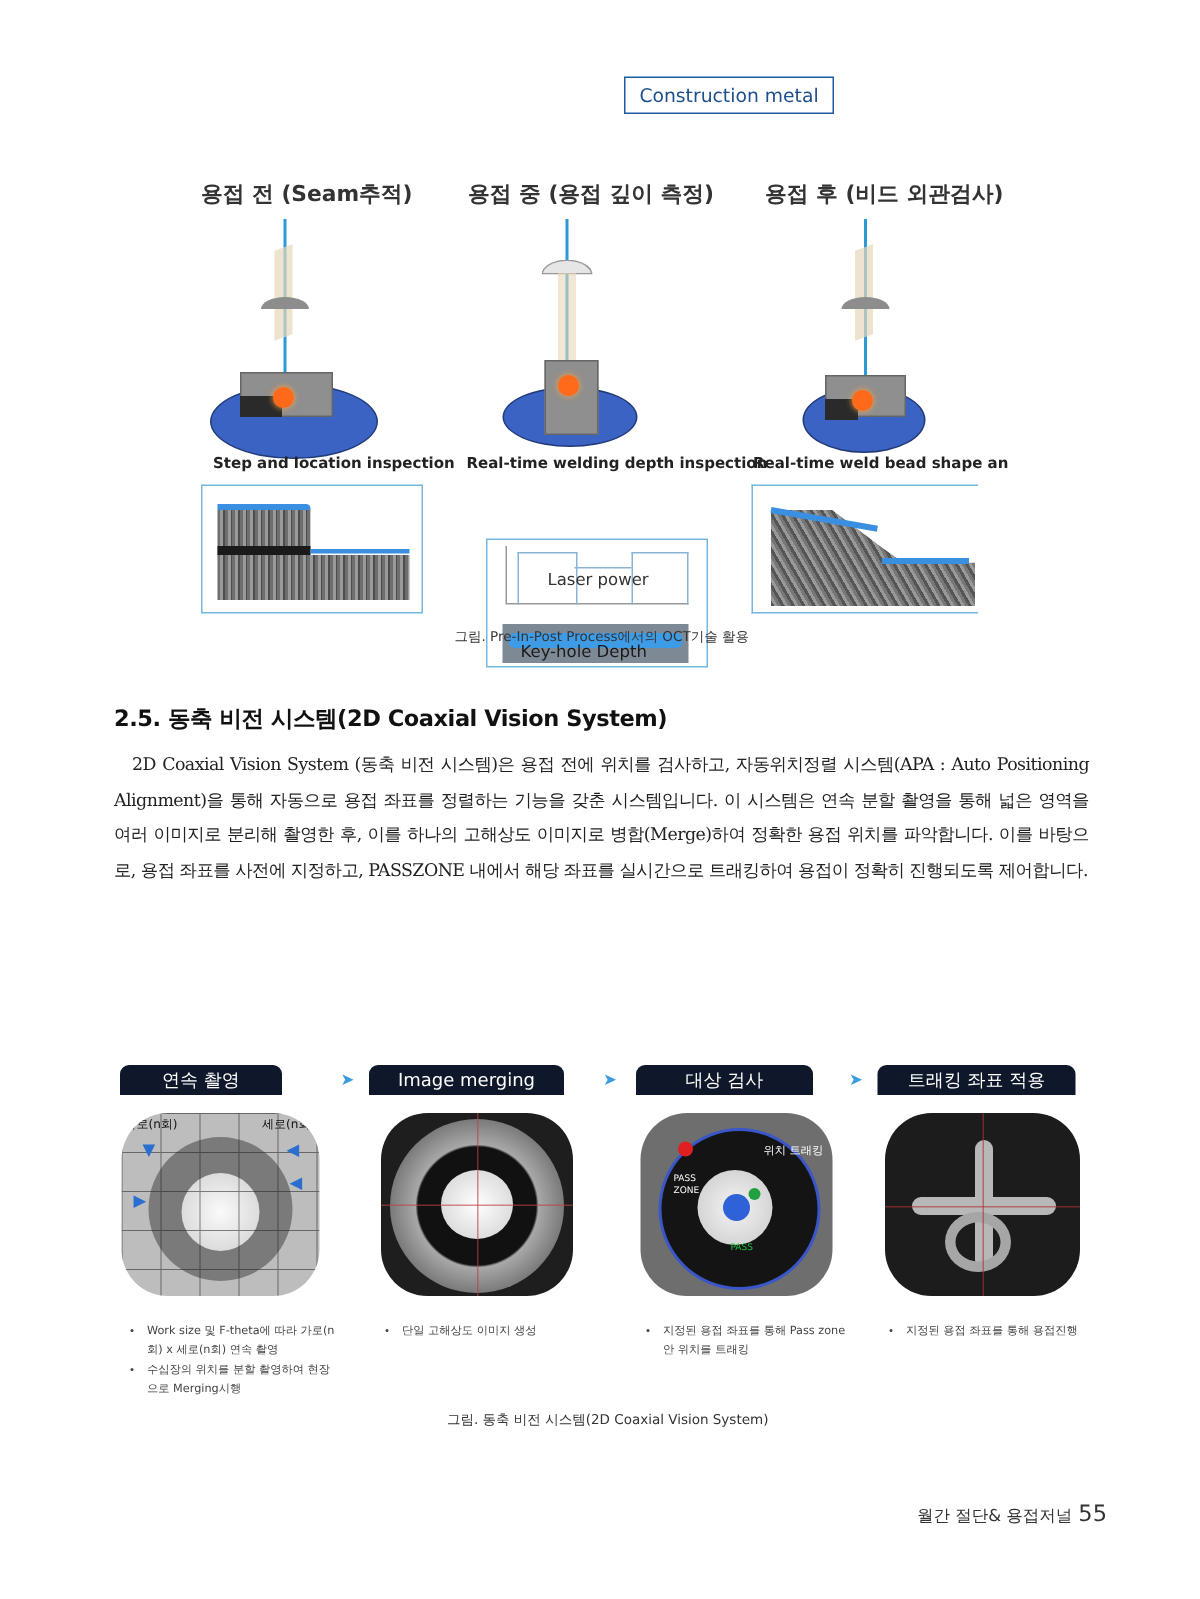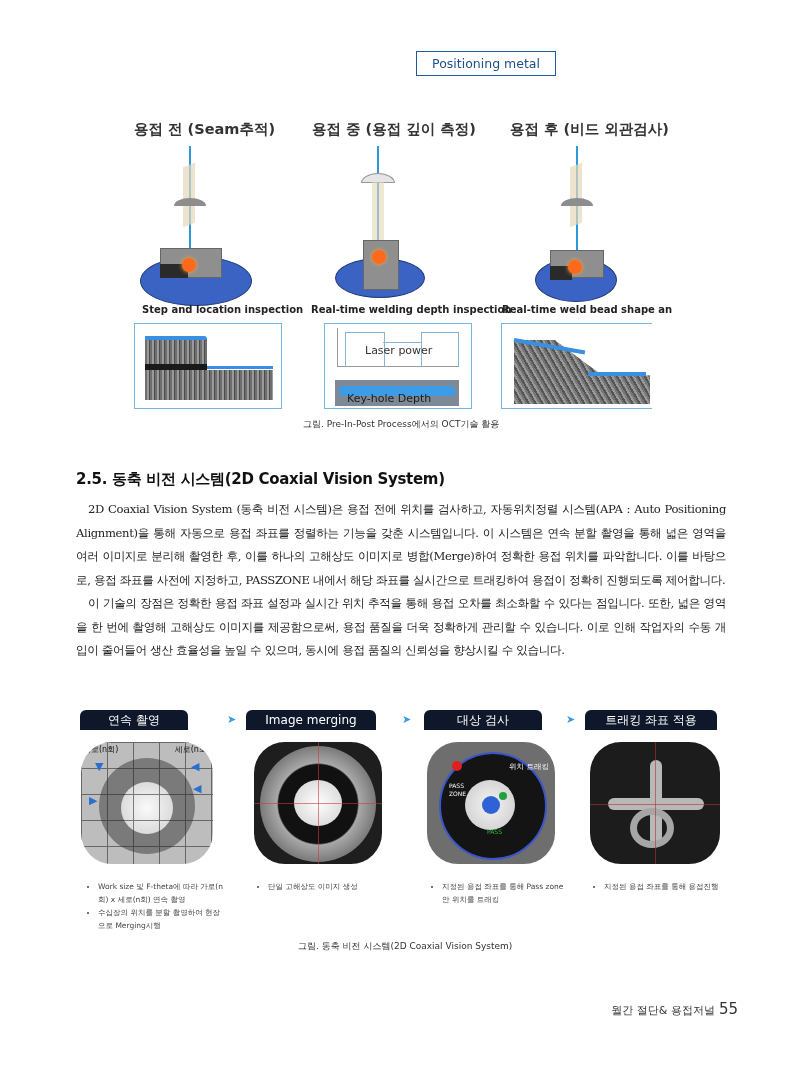--- a/index.html
+++ b/index.html
@@ -39,21 +39,21 @@
   .bullets ul { margin:0; padding:0 0 0 14px; }
   .bullets li { margin:0; }
 
   .folio { right:62px; top:1000px; font-size:11px; color:#333; white-space:nowrap; }
   .folio .num { font-size:15px; color:#333; margin-left:4px; }
 </style>
 </head>
 <body>
 
 <div class="abs hdr">
-  <div class="hdr-right">Positioning metal</div>
+  <div class="hdr-right">Construction metal</div>
 </div>
 
 <div>
   <div class="abs fig-title" style="left:134px;">용접 전 (Seam추적)</div>
   <div class="abs fig-title" style="left:312px;">용접 중 (용접 깊이 측정)</div>
   <div class="abs fig-title" style="left:510px;">용접 후 (비드 외관검사)</div>
 
   <div>
     <div class="abs beam" style="left:189px;top:146px;height:110px;"></div>
     <div class="abs" style="left:183px;top:165px;width:12px;height:60px;background:rgba(230,215,185,0.7);transform:skewY(-20deg);"></div>
@@ -88,21 +88,21 @@
   <div class="abs fig-sub" style="left:502px;">Real-time weld bead shape an</div>
 
   <div class="abs photo-box" style="left:134px;width:146px;">
     <div class="abs" style="left:10px;top:12px;width:62px;height:4px;background:#3a8fe0;border-radius:0 3px 0 0;"></div>
     <div class="abs noise" style="left:10px;top:16px;width:62px;height:30px;"></div>
     <div class="abs" style="left:10px;top:40px;width:62px;height:6px;background:#1a1a1a;"></div>
     <div class="abs" style="left:72px;top:42px;width:66px;height:3px;background:#3a8fe0;"></div>
     <div class="abs noise" style="left:10px;top:46px;width:128px;height:30px;"></div>
   </div>
 
-  <div class="abs photo-box" style="left:324px;width:146px;">
+  <div class="abs photo-box" style="left:324px;width:146px;margin-top:36px;">
     <div class="abs" style="left:12px;top:4px;width:1px;height:38px;background:#999;"></div>
     <div class="abs" style="left:12px;top:42px;width:122px;height:1px;background:#999;"></div>
     <div class="abs" style="left:20px;top:8px;width:38px;height:34px;border:1px solid #8ab4d6;border-bottom:none;"></div>
     <div class="abs" style="left:58px;top:18px;width:38px;height:24px;border-top:1px solid #8ab4d6;"></div>
     <div class="abs" style="left:96px;top:8px;width:36px;height:34px;border:1px solid #8ab4d6;border-bottom:none;"></div>
     <div class="abs" style="left:40px;top:20px;font-size:11px;color:#333;white-space:nowrap;">Laser power</div>
     <div class="abs" style="left:10px;top:56px;width:124px;height:26px;background:#7d8a96;"></div>
     <div class="abs" style="left:14px;top:62px;width:116px;height:10px;background:#3e9be6;border-radius:4px;"></div>
     <div class="abs" style="left:22px;top:68px;font-size:11px;color:#1a1a1a;white-space:nowrap;">Key-hole Depth</div>
   </div>
@@ -112,21 +112,20 @@
     <div class="abs" style="left:12px;top:14px;width:72px;height:4px;background:#3a8fe0;transform:rotate(10deg);transform-origin:left;"></div>
     <div class="abs" style="left:86px;top:48px;width:58px;height:4px;background:#3a8fe0;"></div>
   </div>
 
   <div class="abs caption" style="left:303px;top:418px;">그림. Pre-In-Post Process에서의 OCT기술 활용</div>
 </div>
 
 <div class="abs sec-title">2.5. 동축 비전 시스템(2D Coaxial Vision System)</div>
 <div class="abs para" style="top:498px;">
   <p>2D Coaxial Vision System (동축 비전 시스템)은 용접 전에 위치를 검사하고, 자동위치정렬 시스템(APA : Auto Positioning Alignment)을 통해 자동으로 용접 좌표를 정렬하는 기능을 갖춘 시스템입니다. 이 시스템은 연속 분할 촬영을 통해 넓은 영역을 여러 이미지로 분리해 촬영한 후, 이를 하나의 고해상도 이미지로 병합(Merge)하여 정확한 용접 위치를 파악합니다. 이를 바탕으로, 용접 좌표를 사전에 지정하고, PASSZONE 내에서 해당 좌표를 실시간으로 트래킹하여 용접이 정확히 진행되도록 제어합니다.</p>
-  <p>이 기술의 장점은 정확한 용접 좌표 설정과 실시간 위치 추적을 통해 용접 오차를 최소화할 수 있다는 점입니다. 또한, 넓은 영역을 한 번에 촬영해 고해상도 이미지를 제공함으로써, 용접 품질을 더욱 정확하게 관리할 수 있습니다. 이로 인해 작업자의 수동 개입이 줄어들어 생산 효율성을 높일 수 있으며, 동시에 용접 품질의 신뢰성을 향상시킬 수 있습니다.</p>
 </div>
 
 <div>
   <div class="abs step" style="left:80px;width:108px;">연속 촬영</div>
   <div class="abs arrow" style="left:227px;">➤</div>
   <div class="abs step" style="left:246px;width:130px;">Image merging</div>
   <div class="abs arrow" style="left:402px;">➤</div>
   <div class="abs step" style="left:424px;width:118px;">대상 검사</div>
   <div class="abs arrow" style="left:566px;">➤</div>
   <div class="abs step" style="left:585px;width:132px;">트래킹 좌표 적용</div>

